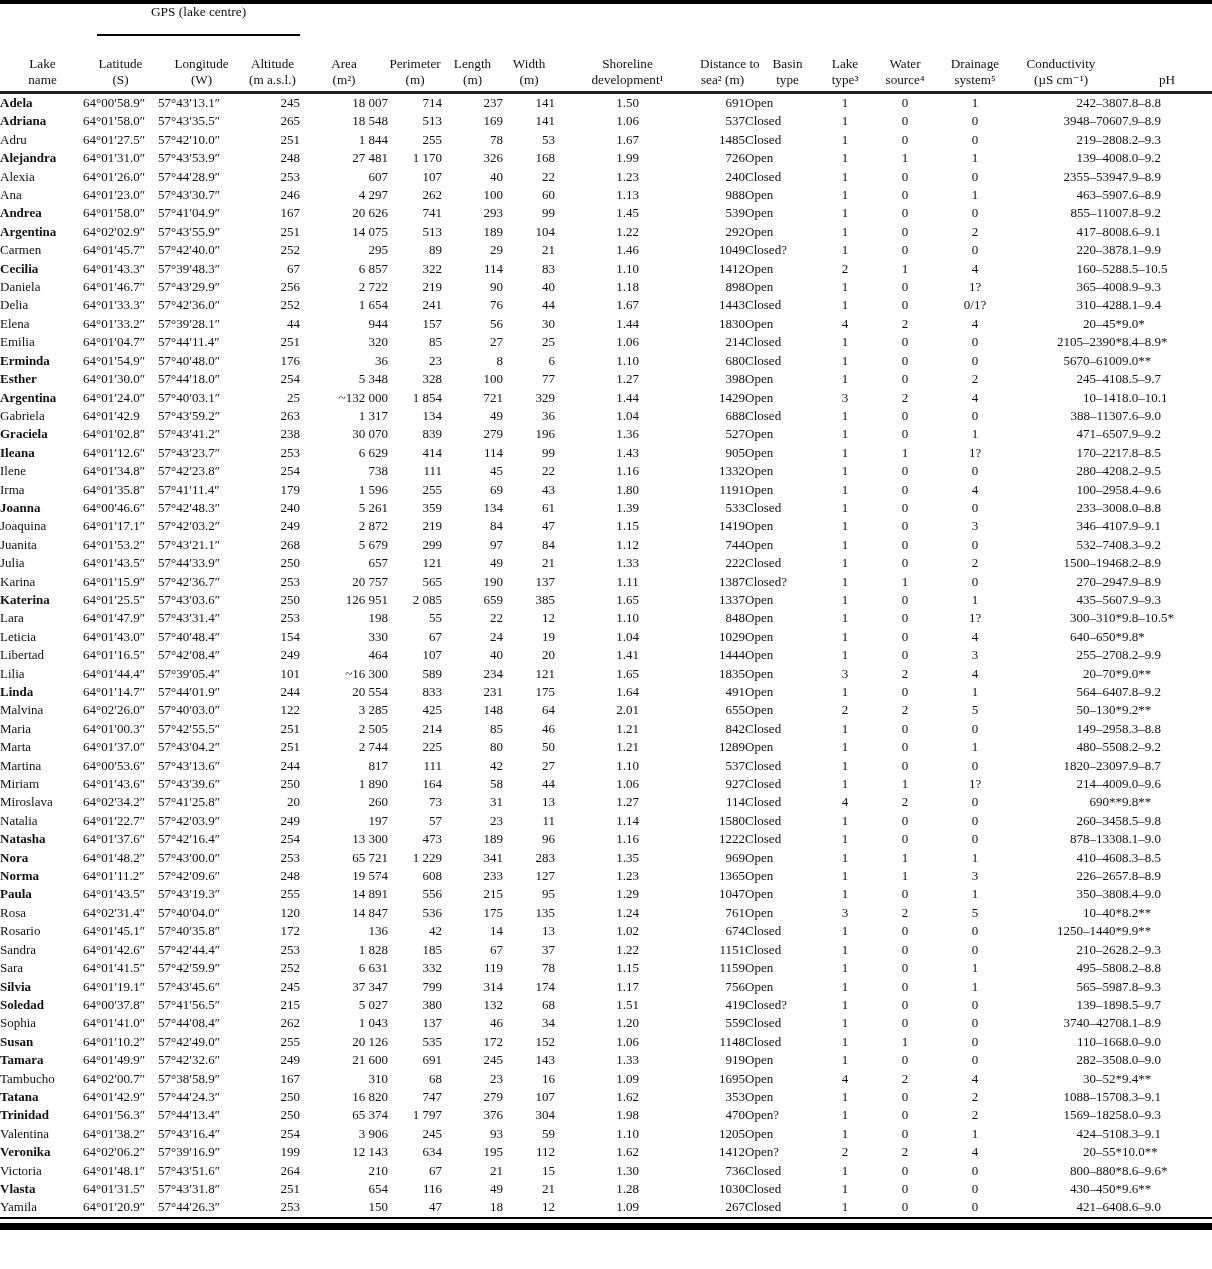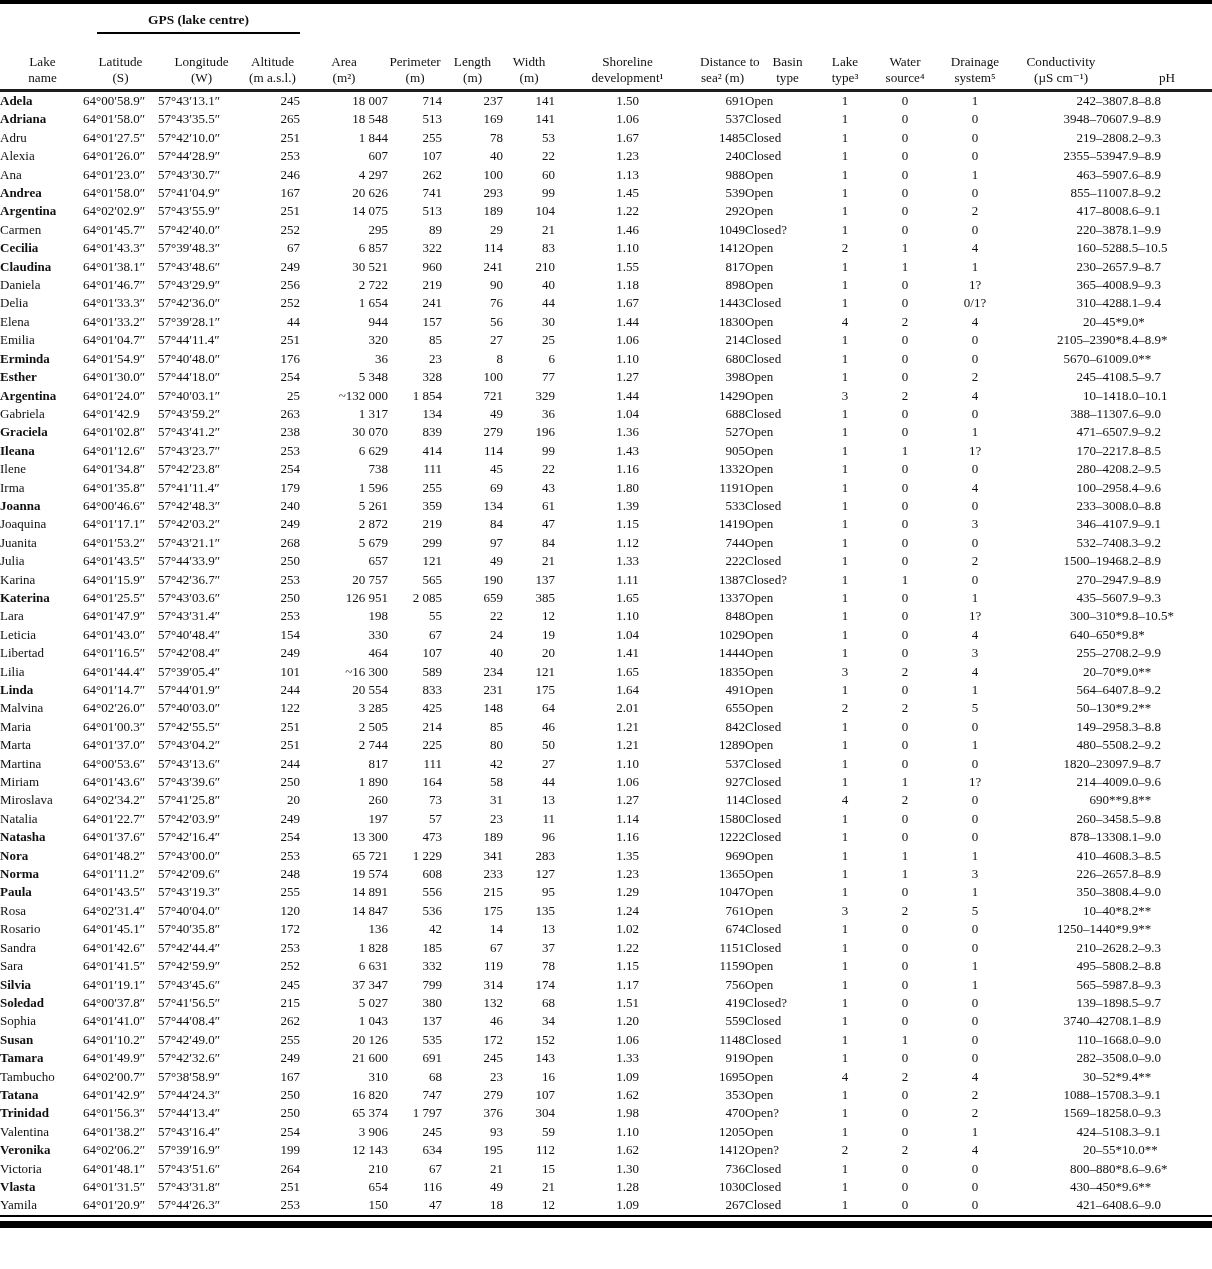--- a/index.html
+++ b/index.html
@@ -7,21 +7,21 @@
     width:1212px;height:1269px;position:relative;background:#fff;
     font-family:"Liberation Serif","DejaVu Serif",serif;color:#111;overflow:hidden;
   }
   .top-rule{height:4px;background:#000;}
   table.lakes{border-collapse:collapse;table-layout:fixed;width:1212px;border-bottom:2px solid #000;}
   table.lakes th,table.lakes td{padding:0;white-space:nowrap;overflow:visible;}
   thead th{font-weight:normal;vertical-align:bottom;text-align:center;font-size:13.2px;line-height:16px;}
   tr.gps-row th{height:30px;vertical-align:bottom;}
   .gps-cell div{
     margin-left:14px;text-align:center;font-size:13.4px;
-    padding-bottom:4px;border-bottom:2px solid #000;font-weight:bold;
+    padding-bottom:14px;border-bottom:2px solid #000;
   }
   tr.col-head-row th{height:52px;border-bottom:3px solid #1e1e1e;padding-bottom:3px;}
   .hl{display:block;text-align:center;}
   #h-lake-name{text-align:left;padding-left:2px;}
   tbody td{font-size:13px;height:18.4px;line-height:18.4px;}
   .c-lake-name{text-align:left;padding-left:2px;}
   .c-lake-name.b{font-weight:bold;}
   .c-latitude{text-align:left;}
   .c-longitude{text-align:left;padding-left:5px;}
   .c-altitude,.c-area,.c-perimeter,.c-length,.c-width{text-align:right;padding-right:5px;}
@@ -182,20 +182,38 @@
           <td class="c-shoreline-development">1.67</td>
           <td class="c-distance-to-sea">1485</td>
           <td class="c-basin-type">Closed</td>
           <td class="c-lake-type">1</td>
           <td class="c-water-source">0</td>
           <td class="c-drainage-system">0</td>
           <td class="c-conductivity">219–280</td>
           <td class="c-ph">8.2–9.3</td>
         </tr>
         <tr>
+          <td class="c-lake-name b">Alejandra</td>
+          <td class="c-latitude">64°01′31.0″</td>
+          <td class="c-longitude">57°43′53.9″</td>
+          <td class="c-altitude">248</td>
+          <td class="c-area">27 481</td>
+          <td class="c-perimeter">1 170</td>
+          <td class="c-length">326</td>
+          <td class="c-width">168</td>
+          <td class="c-shoreline-development">1.99</td>
+          <td class="c-distance-to-sea">726</td>
+          <td class="c-basin-type">Open</td>
+          <td class="c-lake-type">1</td>
+          <td class="c-water-source">1</td>
+          <td class="c-drainage-system">1</td>
+          <td class="c-conductivity">139–400</td>
+          <td class="c-ph">8.0–9.2</td>
+        </tr>
+        <tr>
           <td class="c-lake-name">Alexia</td>
           <td class="c-latitude">64°01′26.0″</td>
           <td class="c-longitude">57°44′28.9″</td>
           <td class="c-altitude">253</td>
           <td class="c-area">607</td>
           <td class="c-perimeter">107</td>
           <td class="c-length">40</td>
           <td class="c-width">22</td>
           <td class="c-shoreline-development">1.23</td>
           <td class="c-distance-to-sea">240</td>
@@ -288,38 +306,20 @@
           <td class="c-length">114</td>
           <td class="c-width">83</td>
           <td class="c-shoreline-development">1.10</td>
           <td class="c-distance-to-sea">1412</td>
           <td class="c-basin-type">Open</td>
           <td class="c-lake-type">2</td>
           <td class="c-water-source">1</td>
           <td class="c-drainage-system">4</td>
           <td class="c-conductivity">160–528</td>
           <td class="c-ph">8.5–10.5</td>
-        </tr>
-        <tr>
-          <td class="c-lake-name b">Claudina</td>
-          <td class="c-latitude">64°01′38.1″</td>
-          <td class="c-longitude">57°43′48.6″</td>
-          <td class="c-altitude">249</td>
-          <td class="c-area">30 521</td>
-          <td class="c-perimeter">960</td>
-          <td class="c-length">241</td>
-          <td class="c-width">210</td>
-          <td class="c-shoreline-development">1.55</td>
-          <td class="c-distance-to-sea">817</td>
-          <td class="c-basin-type">Open</td>
-          <td class="c-lake-type">1</td>
-          <td class="c-water-source">1</td>
-          <td class="c-drainage-system">1</td>
-          <td class="c-conductivity">230–265</td>
-          <td class="c-ph">7.9–8.7</td>
         </tr>
         <tr>
           <td class="c-lake-name">Daniela</td>
           <td class="c-latitude">64°01′46.7″</td>
           <td class="c-longitude">57°43′29.9″</td>
           <td class="c-altitude">256</td>
           <td class="c-area">2 722</td>
           <td class="c-perimeter">219</td>
           <td class="c-length">90</td>
           <td class="c-width">40</td>

